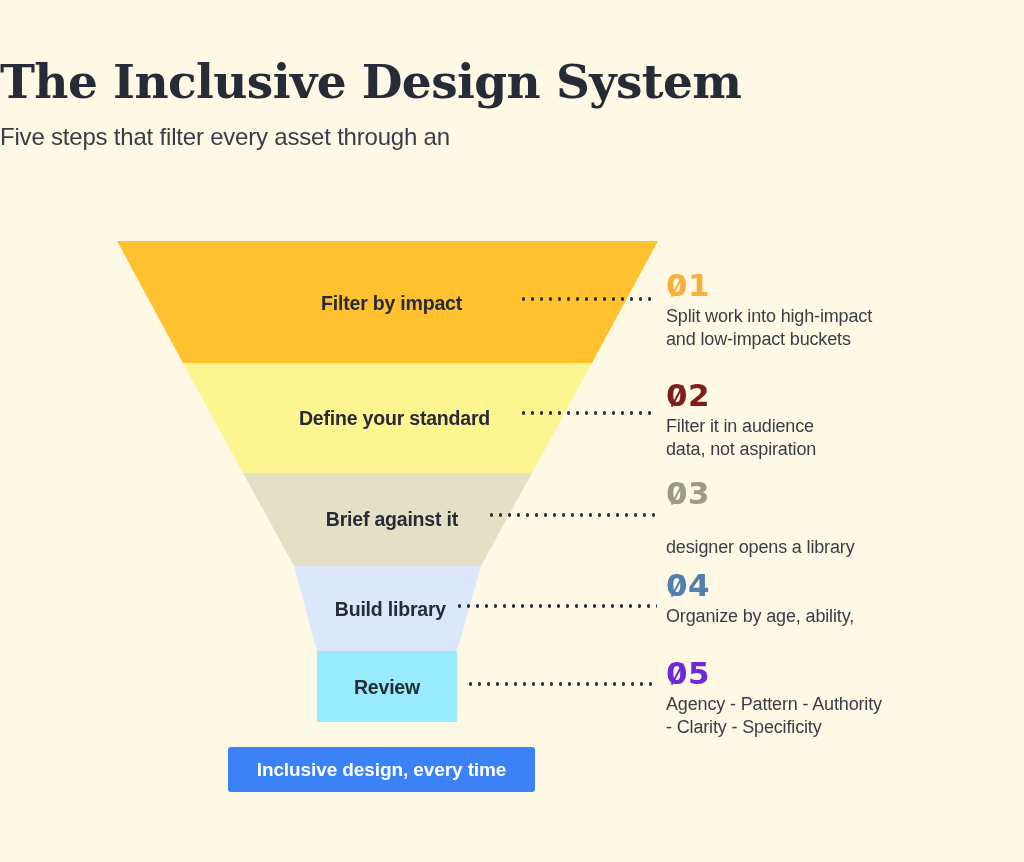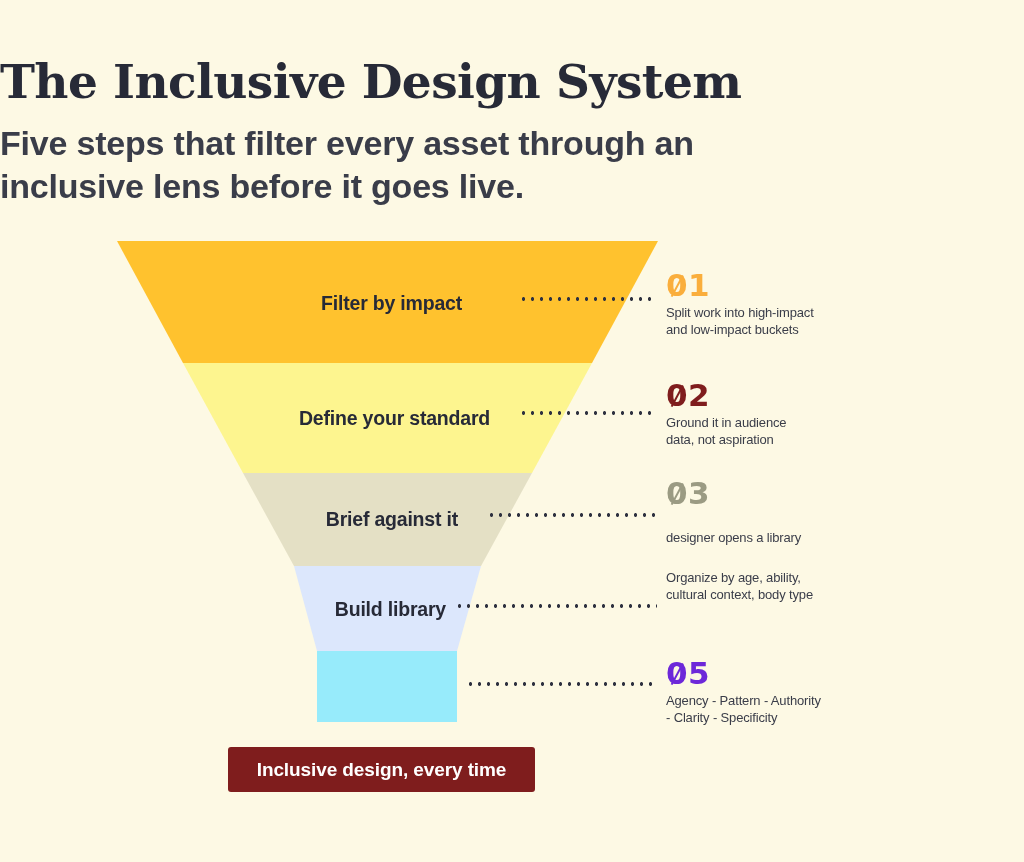--- a/index.html
+++ b/index.html
@@ -34,22 +34,22 @@
     font-weight: 700;
     font-size: 47px;
     letter-spacing: -0.6px;
     color: #272A37;
     line-height: 1.1;
     margin: 0;
   }
   #subtitle {
     margin: 14px 0 0 0;
     font-family: "Liberation Sans", sans-serif;
-    font-size: 34px;
-    font-weight: 700;
+    font-size: 24px;
+    font-weight: 400;
     color: #3A3D49;
     line-height: 1.28;
     letter-spacing: -0.2px;
   }
 
   
   #funnel-wrap {
     position: absolute;
     left: 0;
     top: 0;
@@ -93,21 +93,21 @@
   }
   .anno-num {
     font-size: 31px;
     font-weight: 700;
     line-height: 1;
     letter-spacing: 0.3px;
     margin: 0 0 4px 0;
     font-family: "DejaVu Sans", sans-serif;
   }
   .anno-desc {
-    font-size: 13px;
+    font-size: 18px;
     font-weight: 400;
     color: #3A3D49;
     line-height: 1.29;
     letter-spacing: -0.15px;
     margin: 0;
   }
 
   
   #footer-badge {
     position: absolute;
@@ -130,21 +130,20 @@
 </style>
 </head>
 <body>
 
 <div id="canvas" style="background: rgb(253, 249, 228);">
 
   <div id="header">
     <h1 id="title">The Inclusive Design System</h1>
     <p id="subtitle">
       <span>Five steps that filter every asset through an</span><br>
-      <span>inclusive lens before it goes live.</span>
     </p>
   </div>
 
   <div id="funnel-wrap">
     <svg id="funnel-svg" width="1024" height="862" viewBox="0 0 1024 862">
 
       <polygon id="band-0" points="117,241 658,241 592,363 183,363" fill="#FFC22E"></polygon>
 
       <polygon id="band-1" points="183,363 592,363 532,473 243,473" fill="#FDF58F"></polygon>
 
@@ -153,63 +152,64 @@
       <polygon id="band-3" points="294,566 481,566 457,651 317,651" fill="#DCE7FC"></polygon>
 
       <polygon id="band-4" points="317,651 457,651 457,722 317,722" fill="#97EBFB"></polygon>
     </svg>
   </div>
 
   <div class="stage-label" style="left:160px; top:294px; width:302px;">Filter by impact</div>
   <div class="stage-label" style="left:160px; top:510px; width:298px;">Brief against it</div>
   <div class="stage-label" style="left:160px; top:409px; width:330px;">Define your standard</div>
   <div class="stage-label" style="left:160px; top:600px; width:286px;">Build library</div>
+  <div class="stage-label" style="left:160px; top:678px; width:260px;">Review</div>
 
   <div class="connector" style="left:519px; top:297px; width:138px;"></div>
   <div class="connector" style="left:519px; top:411px; width:138px;"></div>
   <div class="connector" style="left:487px; top:513px; width:170px;"></div>
   <div class="connector" style="left:455px; top:604px; width:202px;"></div>
   <div class="connector" style="left:466px; top:682px; width:191px;"></div>
 
   <div class="annotation" style="top:270px;">
     <div class="anno-num" id="num-0" style="color: rgb(250, 174, 60);"><span style="position:relative;display:inline-block;">0<span style="position:absolute;left:50%;top:50%;width:1.5px;height:78%;background:currentColor;transform:translate(-50%,-50%) rotate(28deg);"></span></span>1</div>
     <div class="anno-desc">
       <span>Split work into high-impact</span><br>
       <span>and low-impact buckets</span>
     </div>
   </div>
 
   <div class="annotation" style="top:380px;">
     <div class="anno-num" id="num-1" style="color: #7f1d1d;"><span style="position:relative;display:inline-block;">0<span style="position:absolute;left:50%;top:50%;width:1.5px;height:78%;background:currentColor;transform:translate(-50%,-50%) rotate(28deg);"></span></span>2</div>
     <div class="anno-desc">
-      <span>Ground it in audience</span><br>
+      <span>Filter it in audience</span><br>
       <span>data, not aspiration</span>
     </div>
   </div>
 
   <div class="annotation" style="top:478px;">
     <div class="anno-num" id="num-2" style="color: rgb(155, 155, 131);"><span style="position:relative;display:inline-block;">0<span style="position:absolute;left:50%;top:50%;width:1.5px;height:78%;background:currentColor;transform:translate(-50%,-50%) rotate(28deg);"></span></span>3</div>
     <div class="anno-desc">
       <br>
       <span>designer opens a library</span>
     </div>
   </div>
 
   <div class="annotation" style="top:570px;">
+    <div class="anno-num" id="num-3" style="color: rgb(81, 127, 175);"><span style="position:relative;display:inline-block;">0<span style="position:absolute;left:50%;top:50%;width:1.5px;height:78%;background:currentColor;transform:translate(-50%,-50%) rotate(28deg);"></span></span>4</div>
     <div class="anno-desc">
       <span>Organize by age, ability,</span><br>
-      <span>cultural context, body type</span>
     </div>
   </div>
 
   <div class="annotation" style="top:658px;">
     <div class="anno-num" id="num-4" style="color: #6d28d9;"><span style="position:relative;display:inline-block;">0<span style="position:absolute;left:50%;top:50%;width:1.5px;height:78%;background:currentColor;transform:translate(-50%,-50%) rotate(28deg);"></span></span>5</div>
     <div class="anno-desc">
       <span>Agency - Pattern - Authority</span><br>
       <span>- Clarity - Specificity</span>
     </div>
   </div>
 
-  <div id="footer-badge" style="background: #7f1d1d;">
+  <div id="footer-badge" style="background: #3b82f6;">
     <span id="footer-badge-label">Inclusive design, every time</span>
   </div>
 
 </div>
 
 </body></html>

